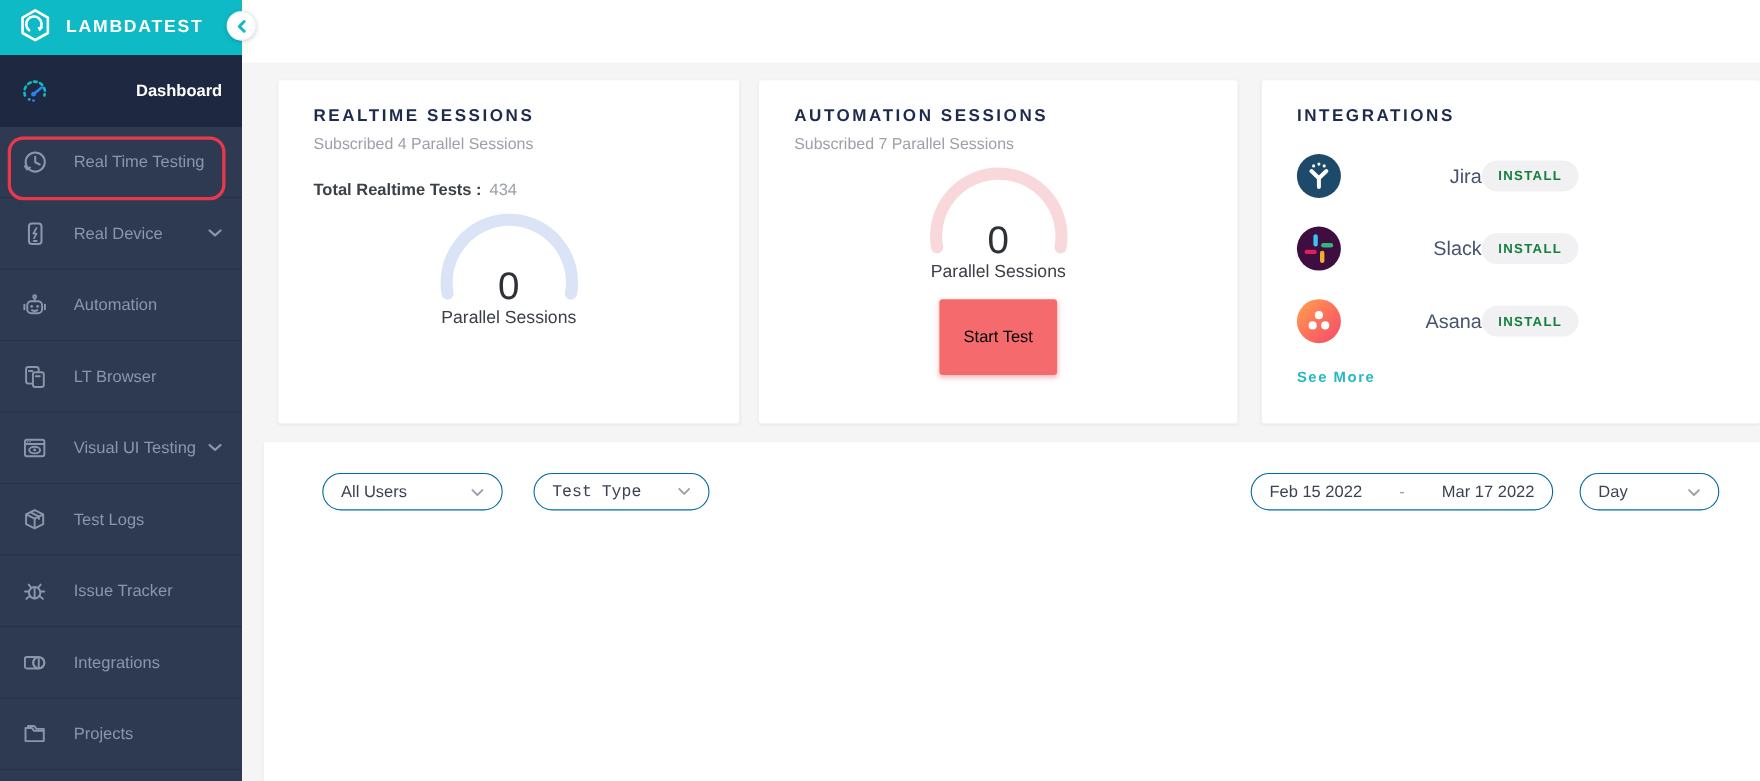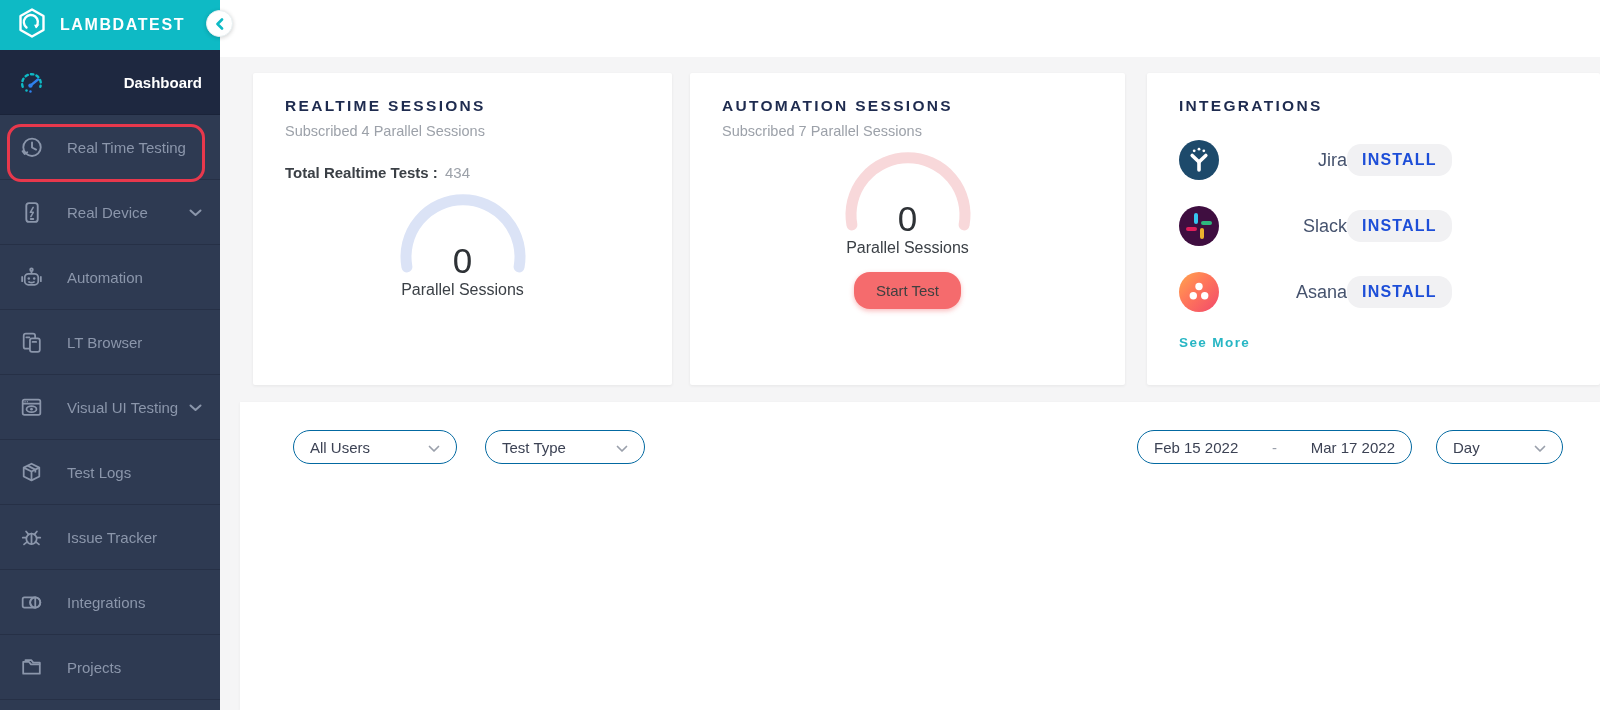--- a/index.html
+++ b/index.html
@@ -69,54 +69,54 @@
     font-size:35px; color:#2e3236;
   }
   .gauge-label { text-align:center; font-size:16px; color:#3b4046; margin-top:4px; }
   .btn-row { text-align:center; margin-top:15px; }
   .btn-outline {
     display:inline-block; background:#ffffff; border:1px solid #49c1cc;
     color:#2eb8c6; font-size:15px; padding:10px 22px; border-radius:5px;
     cursor:pointer; font-family:inherit;
   }
   .btn-solid {
-    display:inline-block; background:#f56b6d; border:none; color:#404040;
-    font-size:15px; padding:10px 22px; border-radius:16px; cursor:pointer;
+    display:inline-block; background:#f56b6d; border:none; color:#000000;
+    font-size:15px; padding:26px 22px; border-radius:3px; cursor:pointer;
     box-shadow:0 2px 5px rgba(245,107,109,.45); font-family:inherit;
   }
 
   
   .int-row { display:flex; align-items:center; margin-top:24px; height:42px; }
   .int-logo { width:40px; height:40px; border-radius:50%; flex:0 0 40px;
     display:flex; align-items:center; justify-content:center; }
   .int-name { margin-left:38px; font-size:18px; color:#46536e; width:90px;text-align:right; }
   .install-pill {
     background:#f1f1f3; border:none; border-radius:14px; padding:7px 15px;
-    font-size:16px; font-weight:bold; letter-spacing:1.2px; color:#1d4ed8;
+    font-size:12px; font-weight:bold; letter-spacing:1.2px; color:#15803d;
     cursor:pointer; font-family:inherit;
   }
   .see-more {
     display:inline-block; margin-top:22px; color:#27b6c4; font-size:13.5px;
     font-weight:bold; letter-spacing:1.4px; cursor:pointer; text-decoration:none;
   }
 
   
   .lower-panel {
     position:absolute; left:240px; top:402px; width:1360px; height:308px;
     background:#ffffff; box-shadow:0 1px 3px rgba(60,64,67,.06);
   }
   .pill {
     position:absolute; top:28px; height:34px; background:#ffffff;
     border:1px solid #0369a1; border-radius:17px; display:flex;
     align-items:center; font-size:15px; color:#3c4254; cursor:pointer;
     padding:0 16px;
   }
   .pill .pill-chevron { margin-left:auto; }
   .pill-users   { left:53px;   width:164px; }
-  .pill-testtype{ left:245px;  width:160px; }
+  .pill-testtype{ left:245px;  width:160px;font-family:Liberation Mono, monospace; }
   .pill-date    { left:897px;  width:275px; justify-content:space-between; cursor:pointer; }
   .pill-day     { left:1196px; width:127px; }
 </style>
 </head>
 <body>
 
 <aside class="sidebar">
   <div class="logo-bar">
     <span>
       <svg width="32" height="32" viewBox="0 0 32 32" fill="none">

